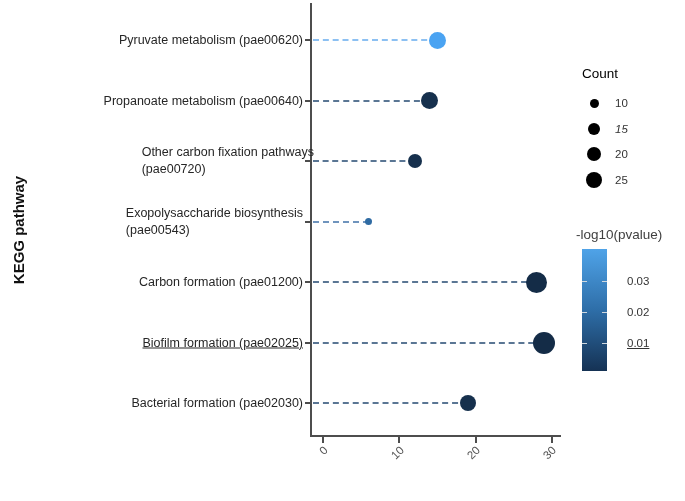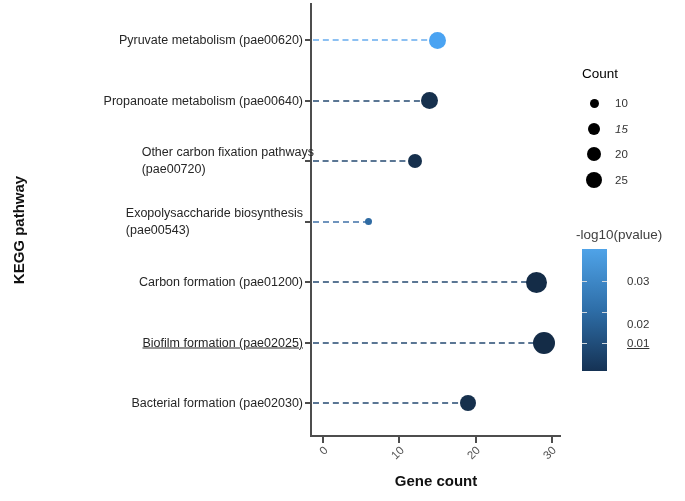--- a/index.html
+++ b/index.html
@@ -120,21 +120,20 @@
     margin-left: 11px;
   }
 </style>
 </head>
 <body>
 
 <div class="fig">
   <div class="spine-left"></div>
   <div class="spine-bottom"></div>
 
-  <div class="xlabel">Gene count</div>
   <div class="ylabel">KEGG pathway</div>
 
   <div id="plot-dynamic">
       <div class="cat-label" style="right: 382px; top: 40px;">Pyruvate metabolism (pae00620)</div>
       <div class="ytick" style="left: 305px; top: 39px;"></div>
       <div class="stem" style="left: 313px; top: 39px; width: 124.495px; border-top-color: rgb(140, 192, 242);"></div>
       <div class="dot" style="left: 428.995px; top: 31.5px; width: 17px; height: 17px; background: rgb(74, 163, 242);"></div>
       <div class="cat-label" style="right: 382px; top: 100.5px;">Propanoate metabolism (pae00640)</div>
       <div class="ytick" style="left: 305px; top: 99.5px;"></div>
       <div class="stem" style="left: 313px; top: 99.5px; width: 116.862px; border-top-color: rgb(90, 118, 148);"></div>
@@ -184,18 +183,18 @@
     </div>
 
   <div class="legend-color-title">-log10(pvalue)</div>
   <div class="colorbar" id="colorbar" style="background: linear-gradient(rgb(79, 163, 232) 0%, rgb(46, 110, 168) 50%, rgb(21, 50, 84) 100%);"></div>
   <div id="legend-color-dynamic">
       <div class="colorbar-notch" style="left: 582px; top: 281px;"></div>
       <div class="colorbar-notch" style="left: 602px; top: 281px;"></div>
       <div class="legend-color-tick-label" style="top: 281px;">0.03</div>
       <div class="colorbar-notch" style="left: 582px; top: 312px;"></div>
       <div class="colorbar-notch" style="left: 602px; top: 312px;"></div>
-      <div class="legend-color-tick-label" style="top: 324px;">0.02</div>
+      <div class="legend-color-tick-label" style="top: 312px;">0.02</div>
       <div class="colorbar-notch" style="left: 582px; top: 343px;"></div>
       <div class="colorbar-notch" style="left: 602px; top: 343px;"></div>
       <div class="legend-color-tick-label" style="top: 343px; text-decoration: underline;">0.01</div>
     </div>
 </div>
 
 </body></html>

